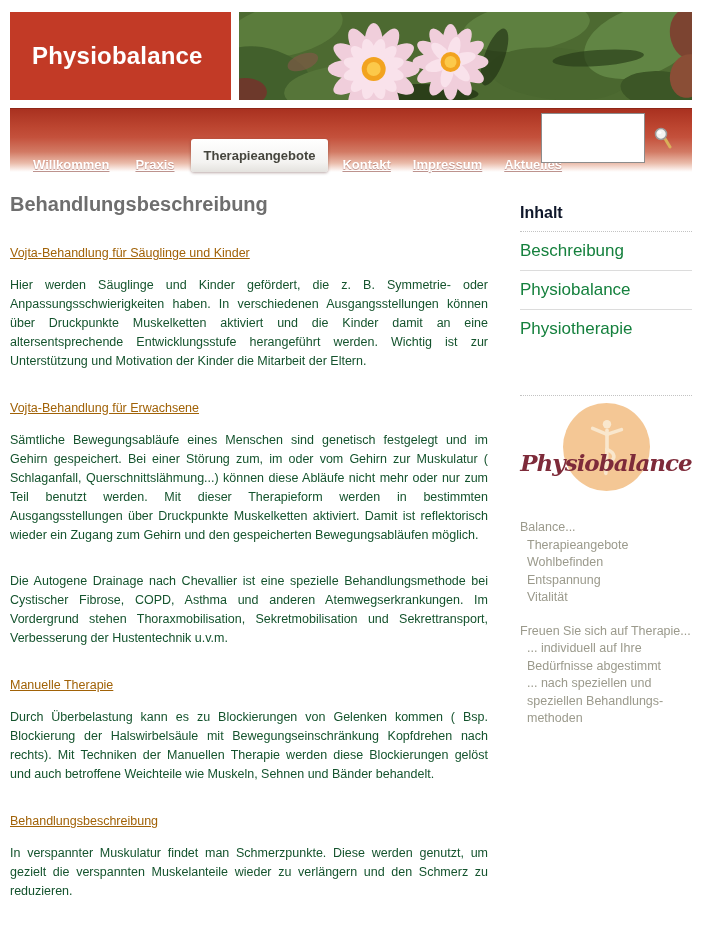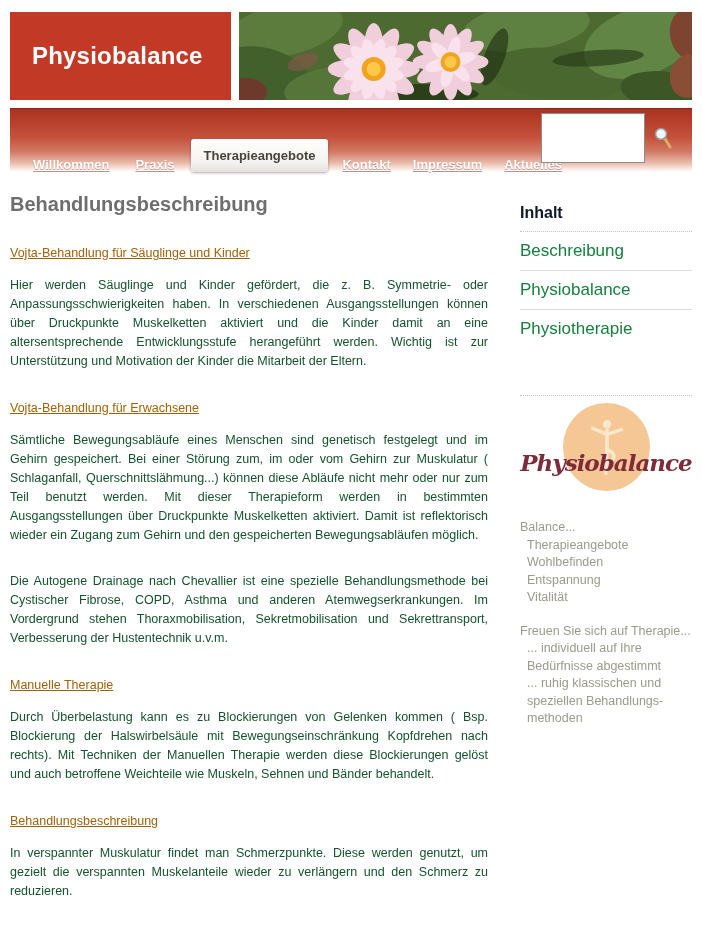--- a/index.html
+++ b/index.html
@@ -259,19 +259,19 @@
     <div class="promo">
       <div>Balance...</div>
       <div class="indent">Therapieangebote</div>
       <div class="indent">Wohlbefinden</div>
       <div class="indent">Entspannung</div>
       <div class="indent">Vitalität</div>
       <div class="gap"></div>
       <div>Freuen Sie sich auf Therapie...</div>
       <div class="indent">... individuell auf Ihre</div>
       <div class="indent">Bedürfnisse abgestimmt</div>
-      <div class="indent">... ruhig klassischen und</div>
+      <div class="indent">... nach speziellen und</div>
       <div class="indent">speziellen Behandlungs-</div>
       <div class="indent">methoden</div>
     </div>
   </div>
 
 </div>
 
 </body></html>

